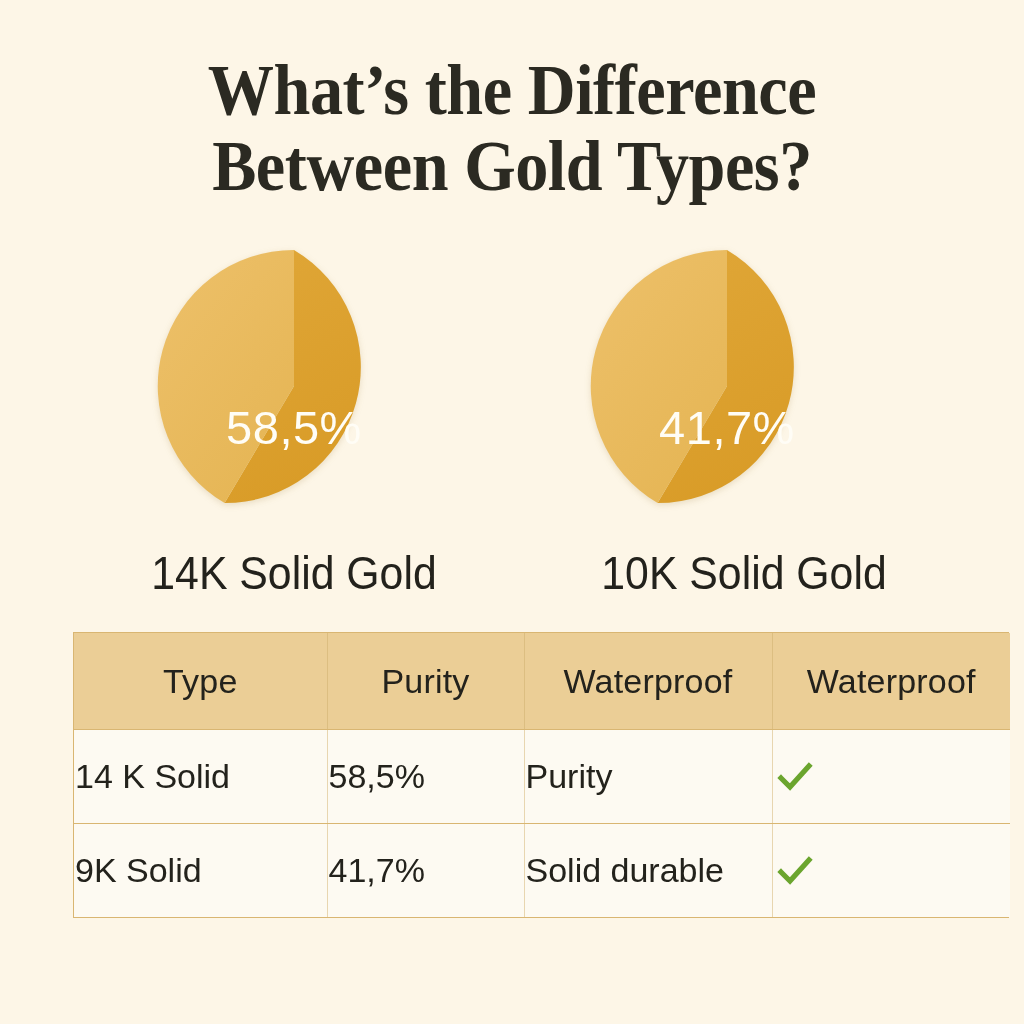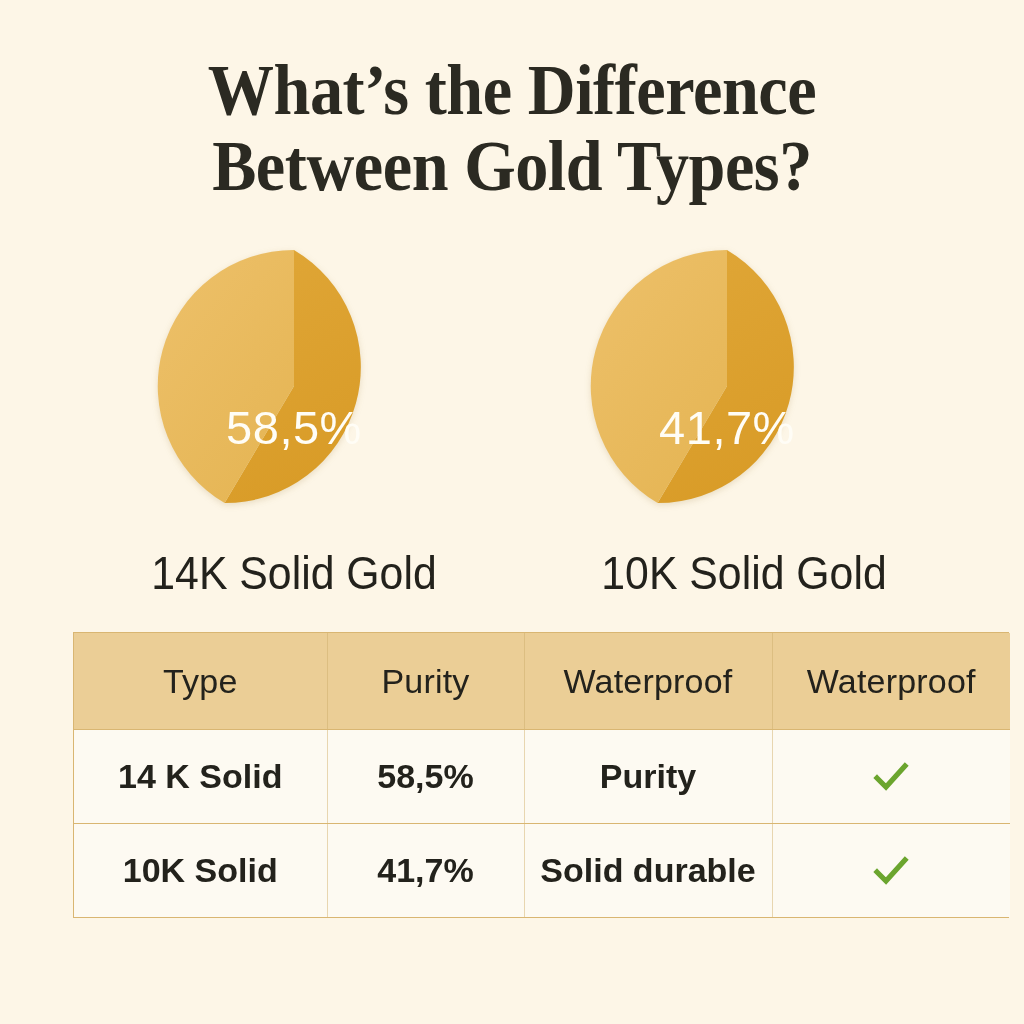--- a/index.html
+++ b/index.html
@@ -134,24 +134,24 @@
     border-bottom: 1px solid #D9B672;
     letter-spacing: 0.2px;
     transform: scaleX(1);
   }
   table.cmp th:last-child { border-right: none; }
 
   table.cmp td {
     background: #FDFAF2;
     height: 91px;
     font-family: "Liberation Sans", sans-serif;
-    font-weight: 700;
+    font-weight: 400;
     font-size: 34px;
     color: #23221C;
-    text-align: center;
+    text-align: left;
     vertical-align: middle;
     border-right: 1px solid #E8D6B0;
     border-bottom: 1px solid #D9B672;
     white-space: nowrap;
   }
   table.cmp td:last-child { border-right: none; }
   table.cmp tr:last-child td { border-bottom: none; }
 
   .col-type  { width: 253px; }
   .col-pur   { width: 197px; }
@@ -244,21 +244,21 @@
           <td>Purity</td>
           <td>
             <span class="check-icon">
               <svg viewBox="0 0 42 42" width="42" height="42">
                 <path d="M7,22 L16,31 L35,10" fill="none" stroke="#6BA52E" stroke-width="5.2" stroke-linecap="square" stroke-linejoin="miter"></path>
               </svg>
             </span>
           </td>
         </tr>
         <tr>
-          <td>10K Solid</td>
+          <td>9K Solid</td>
           <td>41,7%</td>
           <td>Solid durable</td>
           <td>
             <span class="check-icon">
               <svg viewBox="0 0 42 42" width="42" height="42">
                 <path d="M7,22 L16,31 L35,10" fill="none" stroke="#6BA52E" stroke-width="5.2" stroke-linecap="square" stroke-linejoin="miter"></path>
               </svg>
             </span>
           </td>
         </tr>

